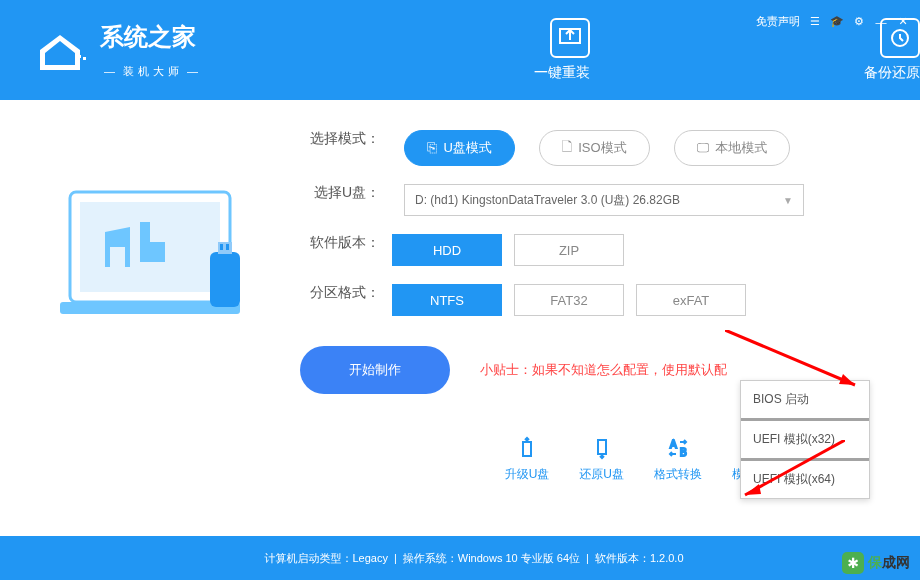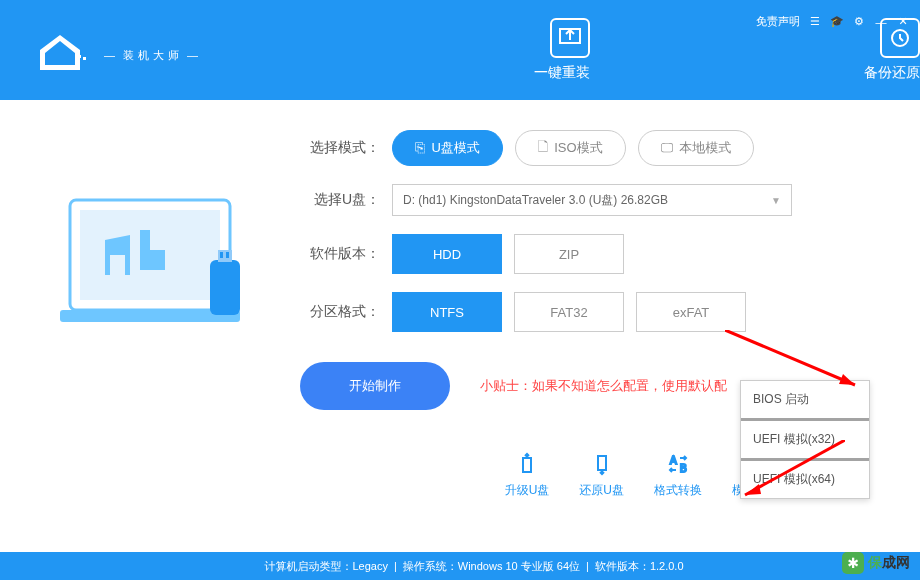--- a/index.html
+++ b/index.html
@@ -21,66 +21,67 @@
 
 .window-controls { position: absolute; top: 14px; right: 10px; display: flex; gap: 8px; align-items: center; color: #fff; font-size: 11px; }
 .wc-link { cursor: pointer; }
 .wc-icon { width: 14px; height: 14px; cursor: pointer; display: inline-flex; align-items: center; justify-content: center; }
 
 .content { display: flex; padding: 30px 40px 10px 40px; }
 .illustration { width: 240px; display: flex; align-items: center; justify-content: center; }
 .laptop-svg { width: 220px; height: 180px; }
 
 .form-area { flex: 1; padding-left: 20px; }
-.form-row { display: flex; align-items: center; margin-bottom: 18px; }
+.form-row { display: flex; align-items: flex-start; margin-bottom: 18px; gap: 12px; }
 .form-label { width: 80px; font-size: 14px; color: #555; text-align: right; }
 .mode-btn { height: 36px; padding: 0 22px; border: 1px solid #ccc; border-radius: 18px; background: #fff; color: #888; font-size: 13px; margin-left: 12px; display: inline-flex; align-items: center; gap: 6px; cursor: pointer; }
 .mode-btn.active { background: #2196f3; border-color: #2196f3; color: #fff; }
 .usb-select { height: 32px; width: 400px; border: 1px solid #ccc; margin-left: 12px; padding: 0 10px; font-size: 12px; color: #666; display: flex; align-items: center; justify-content: space-between; cursor: pointer; }
 .dropdown-arrow { color: #aaa; font-size: 10px; }
-.fmt-btn { height: 40px; width: 110px; border: 1px solid #ccc; background: #fff; color: #888; font-size: 13px; margin-left: 12px; cursor: pointer; }
+.fmt-btn { height: 32px; width: 110px; border: 1px solid #ccc; background: #fff; color: #888; font-size: 13px; cursor: pointer; }
 .fmt-btn.active { background: #2196f3; border-color: #2196f3; color: #fff; }
 
 .action-row { display: flex; align-items: center; margin-top: 30px; }
 .start-btn { width: 150px; height: 48px; background: #3b82f6; color: #fff; border: none; border-radius: 24px; font-size: 13px; cursor: pointer; }
 .tip-text { margin-left: 30px; font-size: 13px; color: #ff4444; }
 
 .popup-menu { position: absolute; right: 50px; top: 380px; background: #fff; border: 1px solid #ccc; width: 130px; box-shadow: 0 2px 6px rgba(0,0,0,0.15); }
 .popup-item { padding: 10px 12px; font-size: 12px; color: #555; border-bottom: 3px solid #a3a3a3; cursor: pointer; }
 .popup-item:last-child { border-bottom: none; }
 
 .arrow { position: absolute; pointer-events: none; }
 .arrow1 { top: 330px; right: 55px; width: 140px; height: 60px; }
 .arrow2 { top: 440px; right: 75px; width: 110px; height: 60px; }
 
 .bottom-actions { display: flex; justify-content: flex-end; gap: 30px; padding: 30px 50px 10px 0; }
 .bottom-action { display: flex; flex-direction: column; align-items: center; color: #2196f3; font-size: 12px; cursor: pointer; }
 .ba-icon { width: 28px; height: 28px; margin-bottom: 4px; display: flex; align-items: center; justify-content: center; }
 
-.statusbar { position: absolute; bottom: 0; left: 0; right: 0; height: 28px; background: #2196f3; color: #fff; font-size: 11px; display: flex; align-items: center; justify-content: center; gap: 6px; padding-left: 28px; }
+.statusbar { position: absolute; bottom: 0; left: 0; right: 0; height: 44px; background: #2196f3; color: #fff; font-size: 11px; display: flex; align-items: center; justify-content: center; gap: 6px; padding-left: 28px; }
 
 .watermark { position: absolute; bottom: 6px; right: 10px; display: flex; align-items: center; gap: 4px; z-index: 100; }
 .wm-badge { width: 22px; height: 22px; background: #4caf50; border-radius: 5px; display: flex; align-items: center; justify-content: center; color: #fff; font-size: 14px; }
 .wm-text { font-size: 14px; font-weight: bold; }
 .wm-char-green { color: #4caf50; }
 .wm-char-black { color: #333; }
 </style>
 </head>
 <body>
 
 <div class="header">
   <div class="logo-area">
     <div class="logo-icon">
       <svg viewBox="0 0 60 50" fill="#fff">
           <path d="M10 25 L30 10 L50 25 L50 45 L10 45 Z M15 28 L15 40 L45 40 L45 28 L30 16 Z"></path>
           <rect x="48" y="30" width="3" height="3"></rect>
           <rect x="53" y="32" width="3" height="3"></rect>
         </svg>
     </div>
     <div class="logo-text">
+      <div class="logo-title">系统之家</div>
       <div class="logo-sub">装机大师</div>
     </div>
   </div>
   <div class="tabs">
     <div class="tab">
       <div class="tab-icon">
           <svg width="24" height="24" viewBox="0 0 24 24" fill="none" stroke="#fff" stroke-width="2">
             <rect x="2" y="3" width="20" height="14"></rect>
             <path d="M8 8 L12 4 L16 8 M12 4 L12 14"></path>
           </svg>

